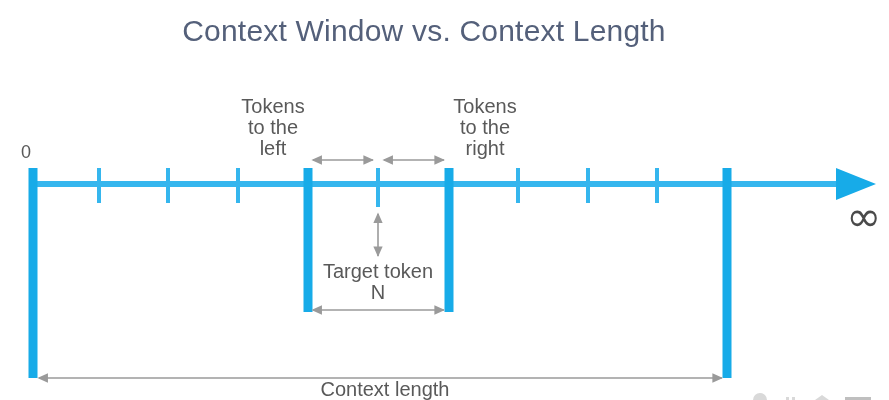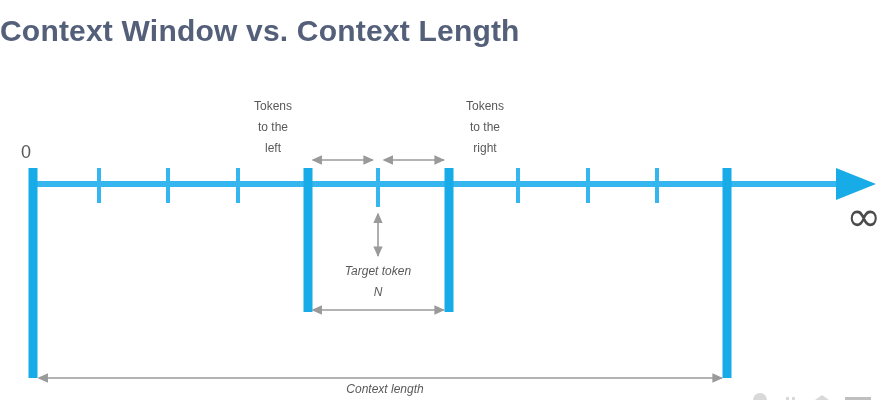--- a/index.html
+++ b/index.html
@@ -23,41 +23,41 @@
     height: 400px;
     background: #ffffff;
   }
 
   
   .title {
     position: absolute;
     left: 0;
     top: 14px;
     width: 848px;
-    text-align: left;
+    text-align: center;
     font-size: 30px;
-    font-weight: 700;
+    font-weight: 400;
     letter-spacing: 0.2px;
     color: #54607a;
     white-space: nowrap;
   }
 
   
   #diagram {
     position: absolute;
     left: 0;
     top: 0;
     width: 889px;
     height: 400px;
   }
 
   
   .lbl {
     position: absolute;
-    font-size: 12px;
+    font-size: 20px;
     line-height: 21px;
     color: #595959;
     text-align: center;
     white-space: pre-line;
   }
   .lbl-zero {
     position: absolute;
     font-size: 18px;
     color: #595959;
     left: 21px;
@@ -75,32 +75,30 @@
   }
   .lbl-number-tokens {
     left: 690px;
     top: 130px;
     width: 160px;
   }
   .lbl-target-token {
     left: 303px;
     top: 261px;
     width: 150px;
-    font-style: italic;
   }
   .lbl-context-window {
     left: 303px;
     top: 315px;
     width: 150px;
   }
   .lbl-context-length {
     left: 260px;
     top: 379px;
     width: 250px;
-    font-style: italic;
   }
   .lbl-infinity {
     position: absolute;
     left: 846px;
     top: 196px;
     font-size: 42px;
     line-height: 42px;
     color: #4a4a4a;
     font-family: "DejaVu Sans", sans-serif;
   }

